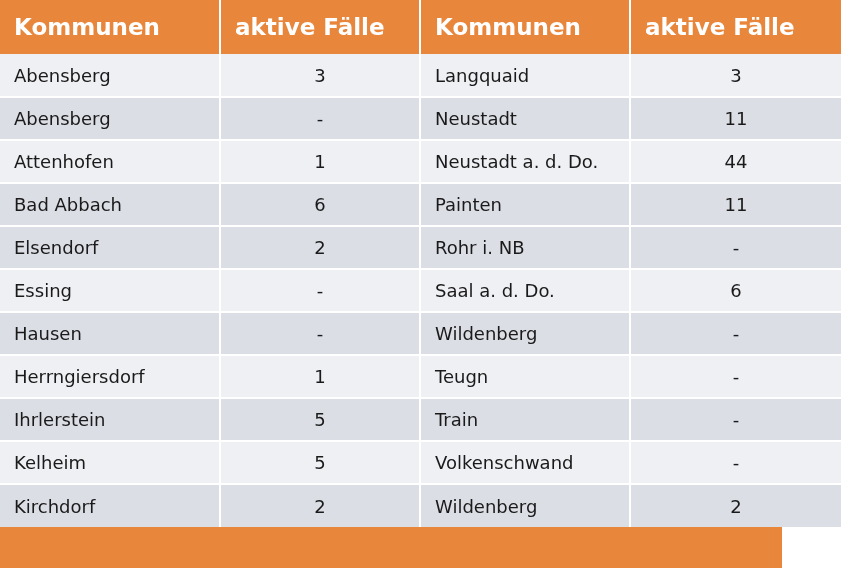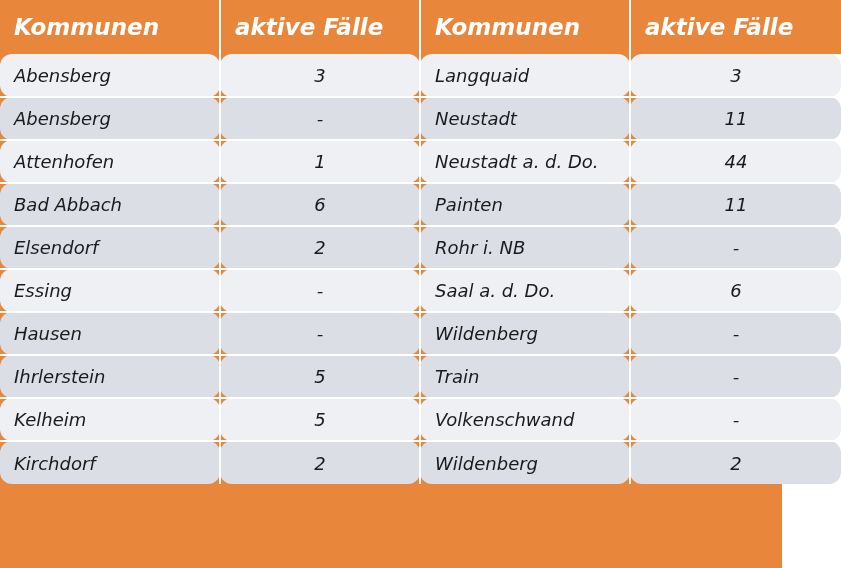--- a/index.html
+++ b/index.html
@@ -12,21 +12,20 @@
     background: #ffffff;
     font-family: "DejaVu Sans", "Liberation Sans", sans-serif;
     overflow: hidden;
   }
   .table-wrap {
     width: 782px;
     height: 568px;
     background: #e8873c;
     box-sizing: border-box;
     padding: 0 0 16px 0;
-    font-style: italic;
   }
   table.cases-table {
     width: 841px;
     border-collapse: collapse;
     table-layout: fixed;
   }
   table.cases-table col.c-name { width: 220px; }
   table.cases-table col.c-val  { width: 200px; }
   table.cases-table col.c-name2{ width: 210px; }
   table.cases-table col.c-val2 { width: 211px; }
@@ -51,21 +50,20 @@
     font-size: 18px;
     color: #1a1a1a;
     padding: 0 14px;
     box-sizing: border-box;
     border-right: 2px solid #ffffff;
     border-bottom: 2px solid #ffffff;
     vertical-align: middle;
     white-space: nowrap;
     overflow: hidden;
     text-overflow: ellipsis;
-    border-radius: 12px;
   }
   tbody td.val { text-align: center; }
   tbody td.last { border-right: none; }
   tbody tr.odd td  { background: #eff0f4; }
   tbody tr.even td { background: #dcdee6; }
   tbody tr:last-child td { border-bottom: none; }
 </style>
 </head>
 <body>
 
@@ -121,20 +119,26 @@
           <td class="val">-</td>
           <td class="name">Saal a. d. Do.</td>
           <td class="val last">6</td>
         </tr>
         <tr class="even">
           <td class="name">Hausen</td>
           <td class="val">-</td>
           <td class="name">Wildenberg</td>
           <td class="val last">-</td>
         </tr>
+        <tr class="odd">
+          <td class="name">Herrngiersdorf</td>
+          <td class="val">1</td>
+          <td class="name">Teugn</td>
+          <td class="val last">-</td>
+        </tr>
         <tr class="even">
           <td class="name">Ihrlerstein</td>
           <td class="val">5</td>
           <td class="name">Train</td>
           <td class="val last">-</td>
         </tr>
         <tr class="odd">
           <td class="name">Kelheim</td>
           <td class="val">5</td>
           <td class="name">Volkenschwand</td>

